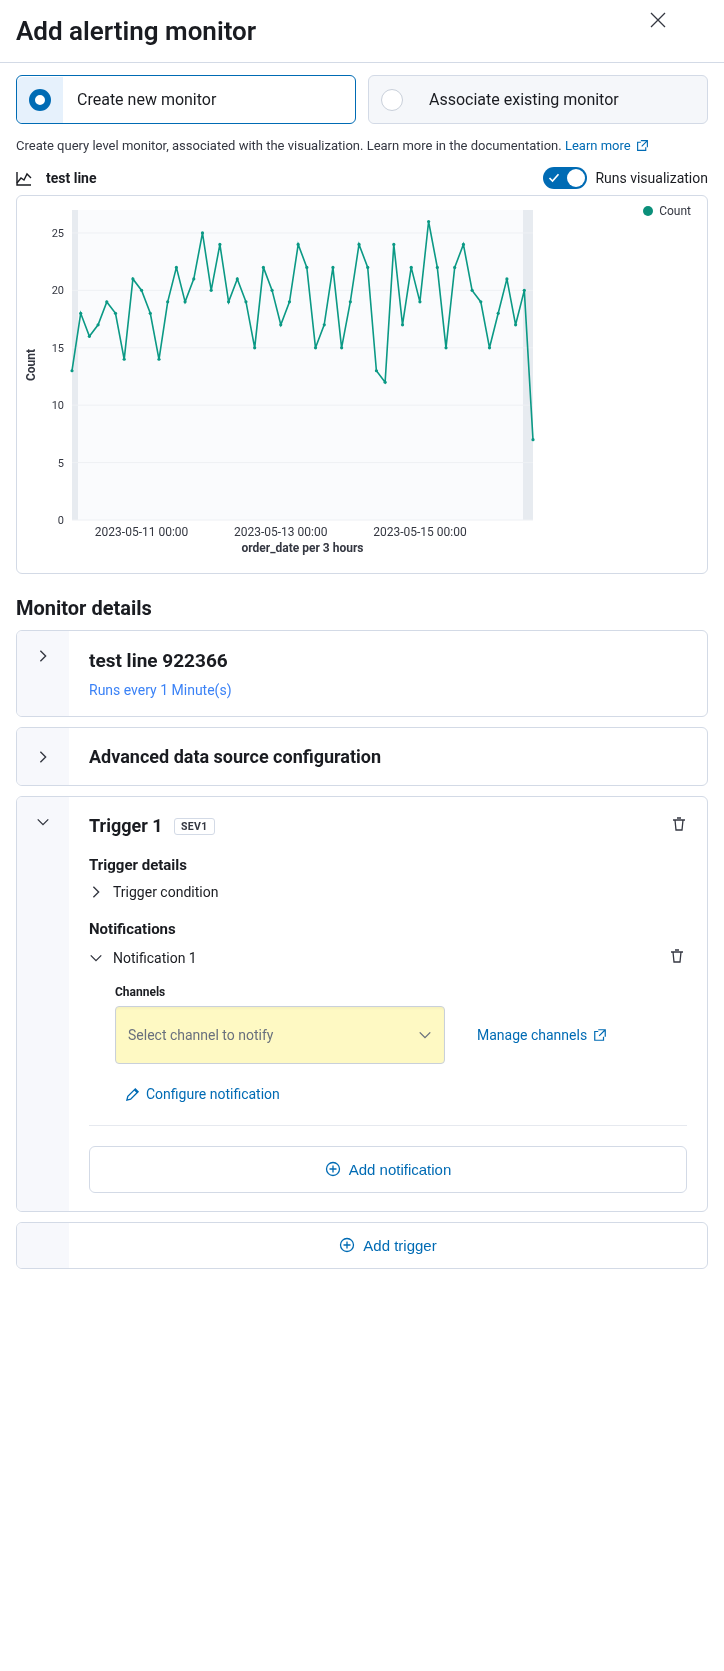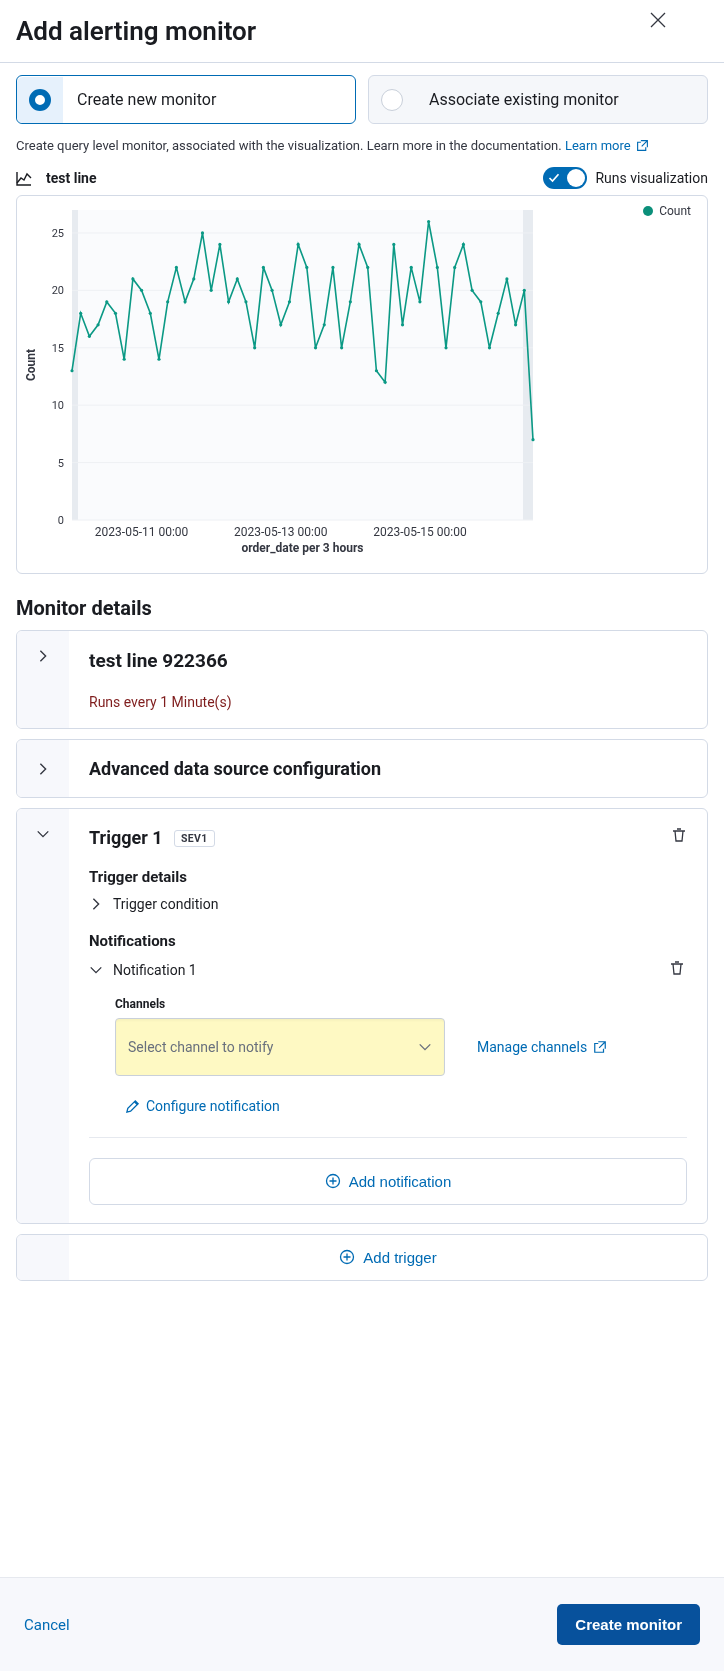--- a/index.html
+++ b/index.html
@@ -39,27 +39,27 @@
   .plot-bg{fill:#fafbfd}
   .gutter{fill:#e7ebf0}
   .xlab{font-size:12px;fill:#343741;text-anchor:middle}
 
   .h2{font-size:20px;font-weight:700;margin:22px 0 10px}
   .panel{border:1px solid #d3dae6;border-radius:6px;display:flex;overflow:hidden;margin-bottom:10px}
   .panel .gut{width:52px;background:#f7f8fc;display:flex;align-items:flex-start;justify-content:center;padding-top:18px}
   .panel.single .gut{align-items:center;padding-top:0}
   .panel .main{flex:1;padding:18px 20px}
   .p-title{font-size:19px;font-weight:700}
-  .p-sub{margin-top:22px;color:#7f1d1d}
+  .p-sub{margin-top:10px;color:#3b82f6}
   .adv-title{font-size:18px;font-weight:700}
   .chev{width:14px;height:14px}
   .chev.right{transform:rotate(-90deg)}
   .badge{font-size:10.5px;font-weight:700;border:1px solid #d3dae6;border-radius:3px;padding:1px 6px;margin-left:8px;position:relative;top:-2px;color:#343741;letter-spacing:.3px}
 
-  .trig-head{display:flex;justify-content:space-between}
+  .trig-head{display:flex;align-items:center;justify-content:space-between}
   .trig-title{font-size:18px;font-weight:700}
   .sub-h{font-size:15px;font-weight:700;margin:20px 0 10px}
   .tc-row,.nf-row{display:flex;align-items:center;gap:10px;margin:10px 0}
   .nf-row{justify-content:space-between;padding-right:2px}
   .tc-row .chev,.nf-row .chev{}
   .fld-lbl{font-size:12px;font-weight:700;margin:18px 0 7px}
   .chan-row{display:flex;align-items:center;gap:32px}
   .select{flex:0 0 330px;display:flex;align-items:center;justify-content:space-between;border:1px solid #c9d0da;background:#fef9c3;border-radius:4px;box-shadow:inset 0 2px 2px rgba(0,0,0,.03);padding:20px 12px;color:#69707d;cursor:pointer}
   .link{color:#006bb4;cursor:pointer;display:inline-flex;align-items:center;gap:6px}
   .pencil{color:#006bb4}
@@ -333,17 +333,13 @@
               <circle cx="8" cy="8" r="6.5" fill="none" stroke="#006bb4" stroke-width="1.3"></circle>
               <path d="M8 4.5v7M4.5 8h7" stroke="#006bb4" stroke-width="1.3"></path>
             </svg>
           <span>Add trigger</span>
         </button>
       </div>
     </div>
 
   </div>
 
-  <div class="footer">
-    <span class="btn-text">Cancel</span>
-    <button class="btn-primary">Create monitor</button>
-  </div>
 </div>
 
 </body></html>

